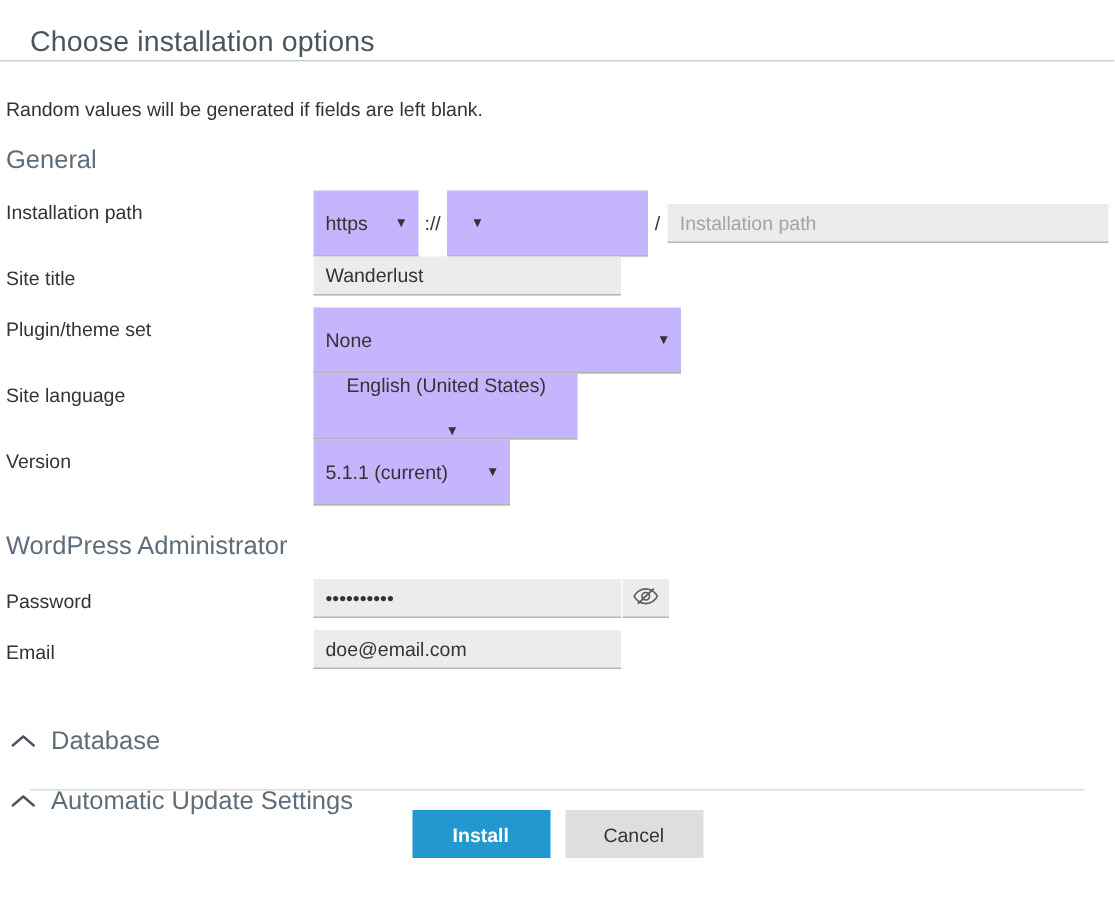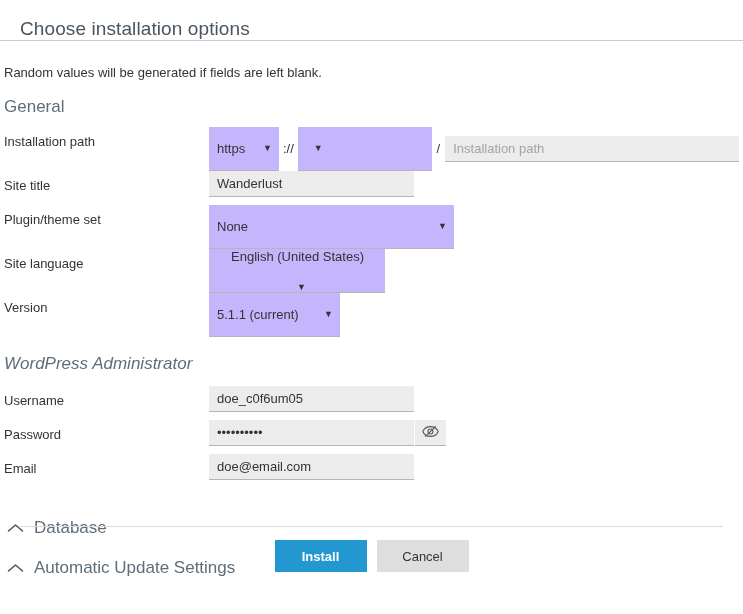--- a/index.html
+++ b/index.html
@@ -44,21 +44,20 @@
     margin-bottom: 0;
   }
   .section-heading {
     font-size: 17px;
     color: #5f6d7a;
     font-weight: normal;
     margin: 17px 0 10px 0;
   }
   .section-heading.admin {
     margin-bottom: 12px;
-    font-style: italic;
   }
 
   
   .form-row {
     display: flex;
     align-items: flex-start;
     min-height: 34px;
   }
   .form-label {
     width: 205px;
@@ -308,26 +307,20 @@
     <div class="form-control">
       <div class="select-box version">
         <span class="sel-value">5.1.1 (current)</span>
         <span class="caret">▼</span>
       </div>
     </div>
   </div>
 
   <h2 class="section-heading admin">WordPress Administrator</h2>
 
-  <div class="form-row">
-    <div class="form-label">Username</div>
-    <div class="form-control">
-      <input class="text-input w-user" type="text" value="doe_c0f6um05" style="">
-    </div>
-  </div>
 
   <div class="form-row">
     <div class="form-label">Password</div>
     <div class="form-control">
       <input class="text-input w-pass" type="text" value="••••••••••" style="">
       <button class="eye-button">
         <span>
           <svg width="17" height="13" viewBox="0 0 17 13" aria-hidden="true">
             <path d="M8.5 1.6C4.6 1.6 1.7 4.3 0.8 6.5c0.9 2.2 3.8 4.9 7.7 4.9s6.8-2.7 7.7-4.9C15.3 4.3 12.4 1.6 8.5 1.6z" fill="none" stroke="#5a5a5a" stroke-width="1.1"></path>
             <circle cx="8.5" cy="6.5" r="2.5" fill="none" stroke="#5a5a5a" stroke-width="1.1"></circle>

